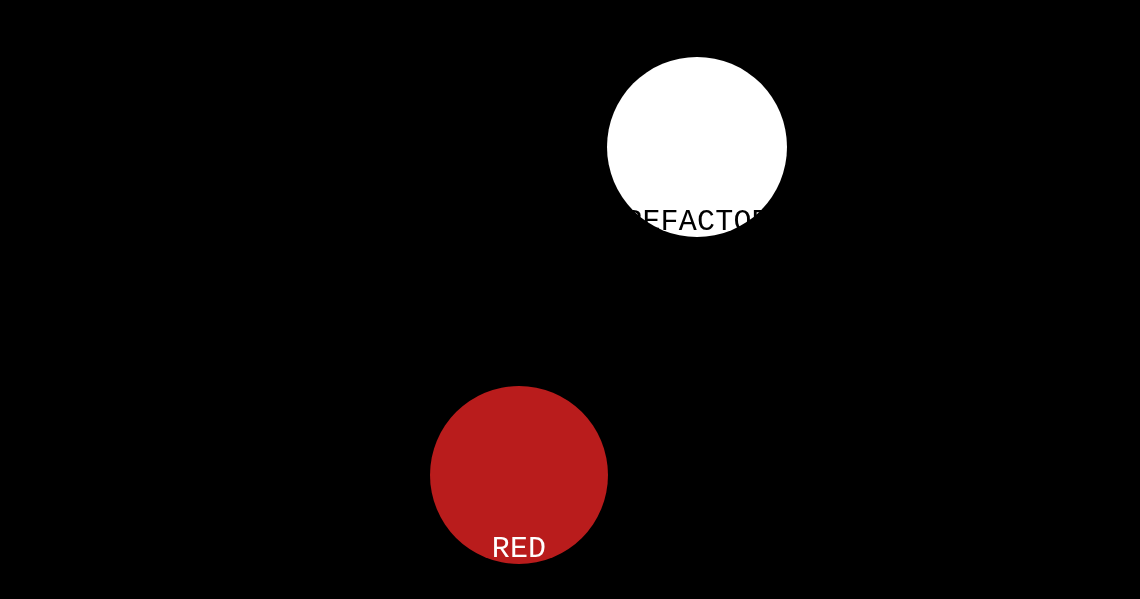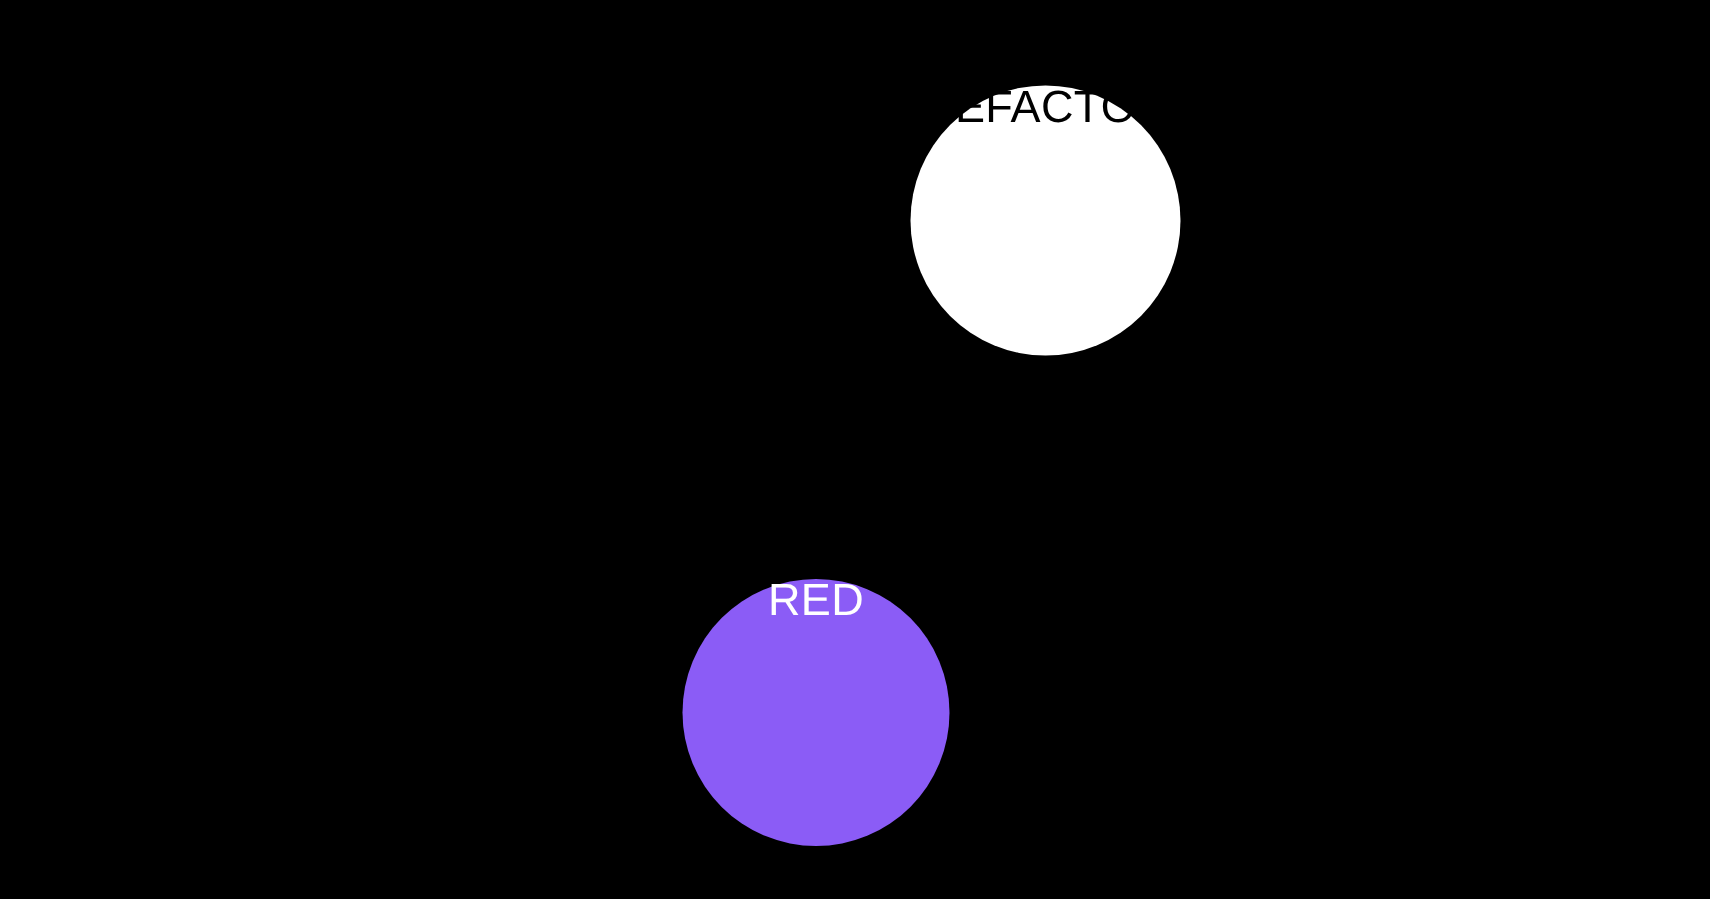--- a/index.html
+++ b/index.html
@@ -17,23 +17,24 @@
   #canvas {
     position: relative;
     width: 1140px;
     height: 599px;
     background: #000000;
   }
   .node {
     position: absolute;
     border-radius: 50%;
     display: flex;
-    align-items: flex-start;
+    align-items: flex-end;
     justify-content: center;
     box-sizing: border-box;
+    font-family: Liberation Mono, monospace;
     -webkit-font-smoothing: antialiased;
   }
   .node-label {
     font-size: 30px;
     font-weight: 400;
     letter-spacing: 0.2px;
     line-height: 1;
     white-space: nowrap;
     text-align: center;
     user-select: none;
@@ -78,17 +79,17 @@
 </head>
 <body>
 
 <div id="canvas" style="background: rgb(0, 0, 0); width: 1140px; height: 599px;">
 
 
   <div class="node" id="node-refactor" style="left: 607px; top: 57px; width: 180px; height: 180px; background: rgb(255, 255, 255);">
     <span class="node-label" style="color: rgb(0, 0, 0);">REFACTOR</span>
   </div>
 
-  <div class="node" id="node-red" style="left: 455px; top: 386px; width: 178px; height: 178px; background: #8b5cf6;">
+  <div class="node" id="node-red" style="left: 430px; top: 386px; width: 178px; height: 178px; background: #b91c1c;">
     <span class="node-label" style="color: rgb(255, 255, 255);">RED</span>
   </div>
 
 </div>
 
 </body></html>

